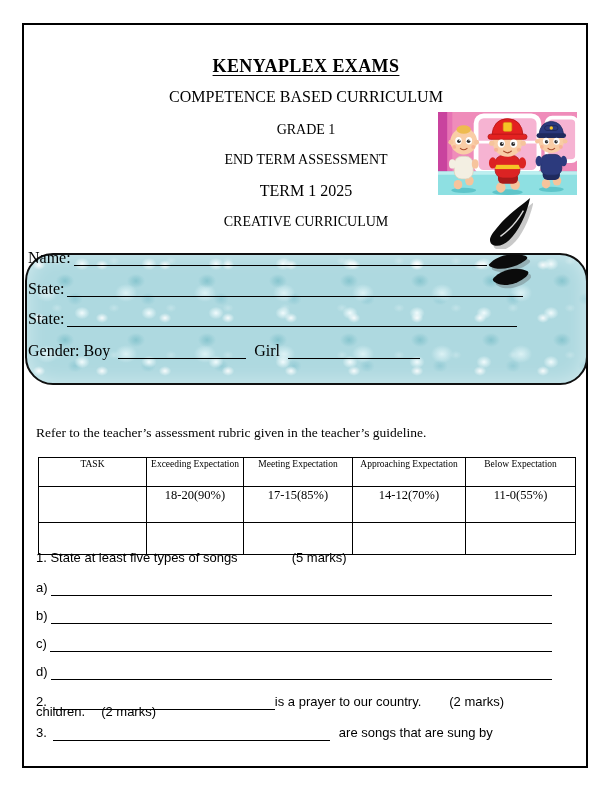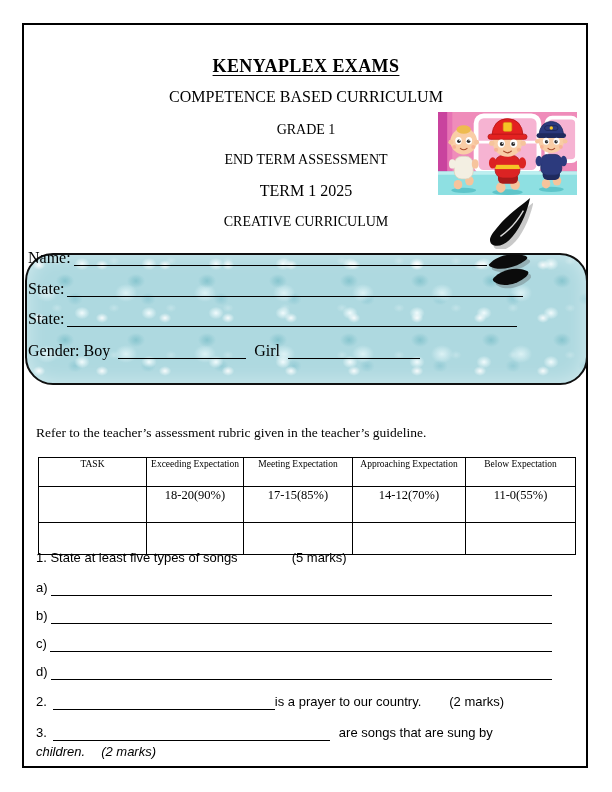--- a/index.html
+++ b/index.html
@@ -67,21 +67,21 @@
   .q1 .marks { margin-left:54px; }
   .opt { left:36px; top:0; width:516px; }
   .opt-a { top:580px; } .opt-b { top:608px; } .opt-c { top:636px; } .opt-d { top:664px; }
   .q2 { left:36px; top:694px; width:537px; }
   .q2 .blank-line { width:222px; margin-left:6px; }
   .q2 .after { white-space:nowrap;text-align:right; }
   .q2 .marks { margin-left:28px; }
   .q3 { left:36px; top:725px; width:520px; }
   .q3 .blank-line { width:277px; margin-left:6px; }
   .q3 .after { margin-left:9px; white-space:nowrap; }
-  .q3b { left:36px; top:744px;font-style:italic; }
+  .q3b { left:36px; top:704px; }
   .q3b .marks { margin-left:16px; }
 </style>
 </head>
 <body>
 
 <div class="page">
   <div class="frame"></div>
 
   <div class="hline h-curr">COMPETENCE BASED CURRICULUM</div>
   <div class="hline h-title">KENYAPLEX EXAMS</div>

